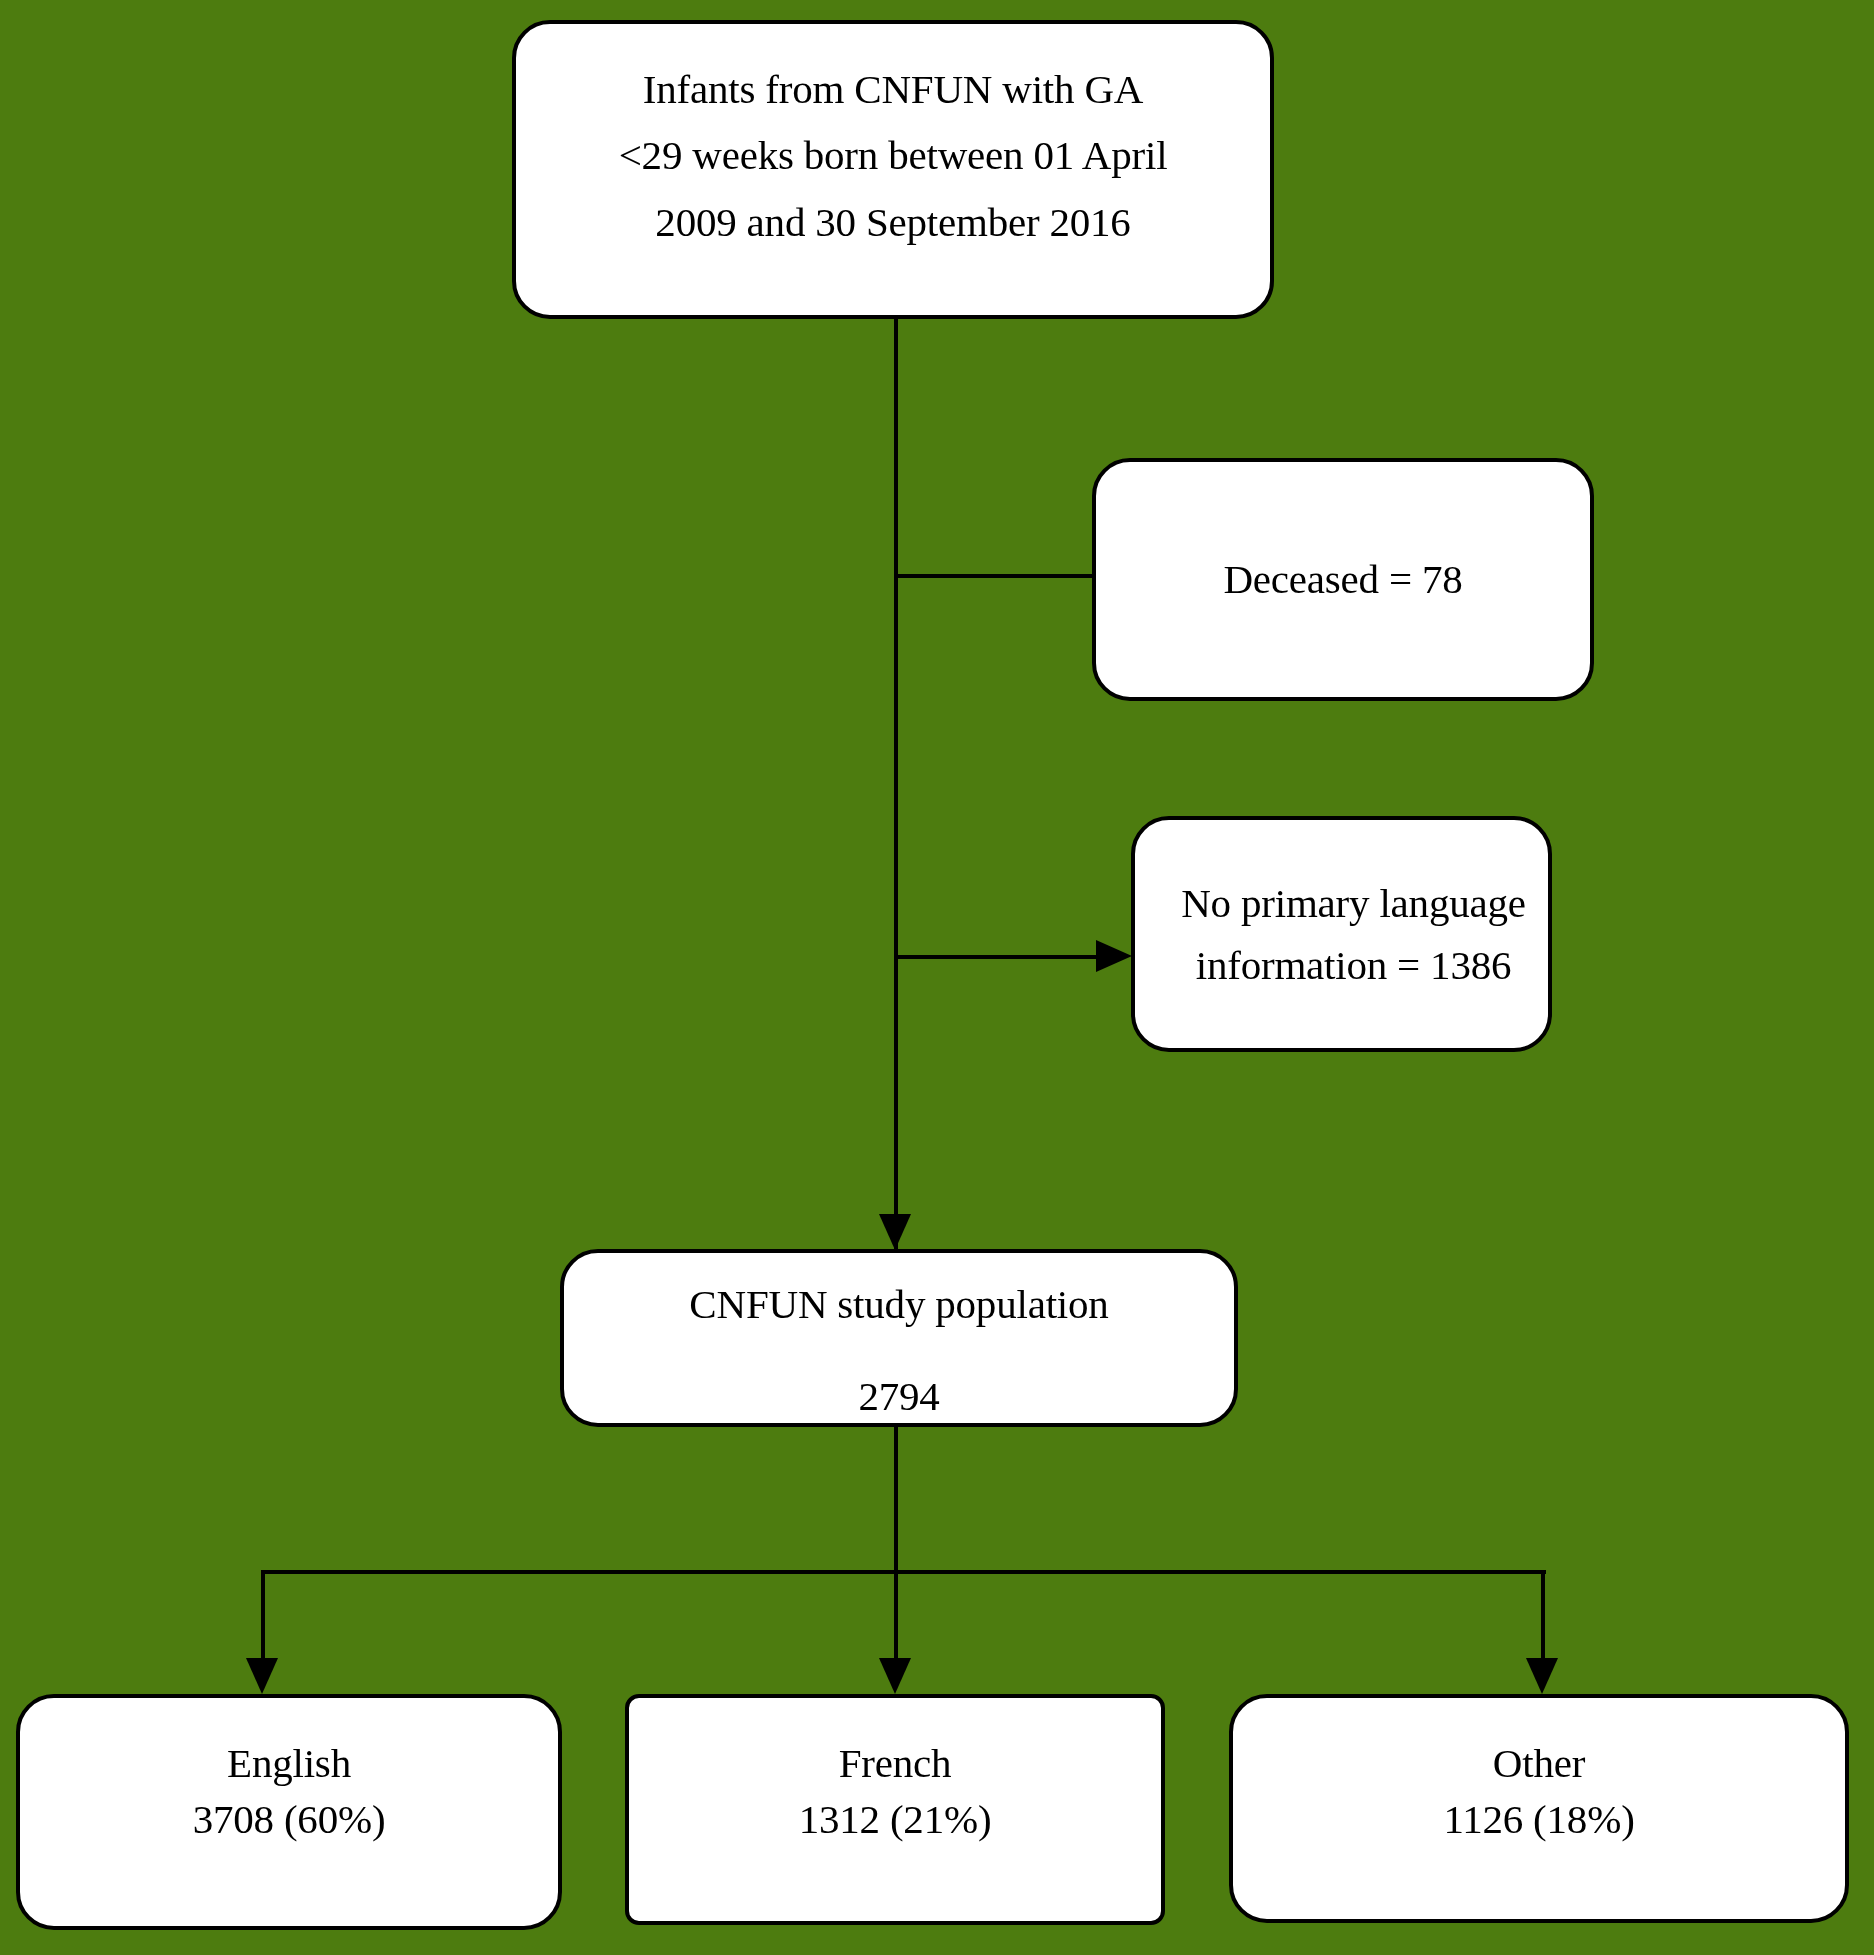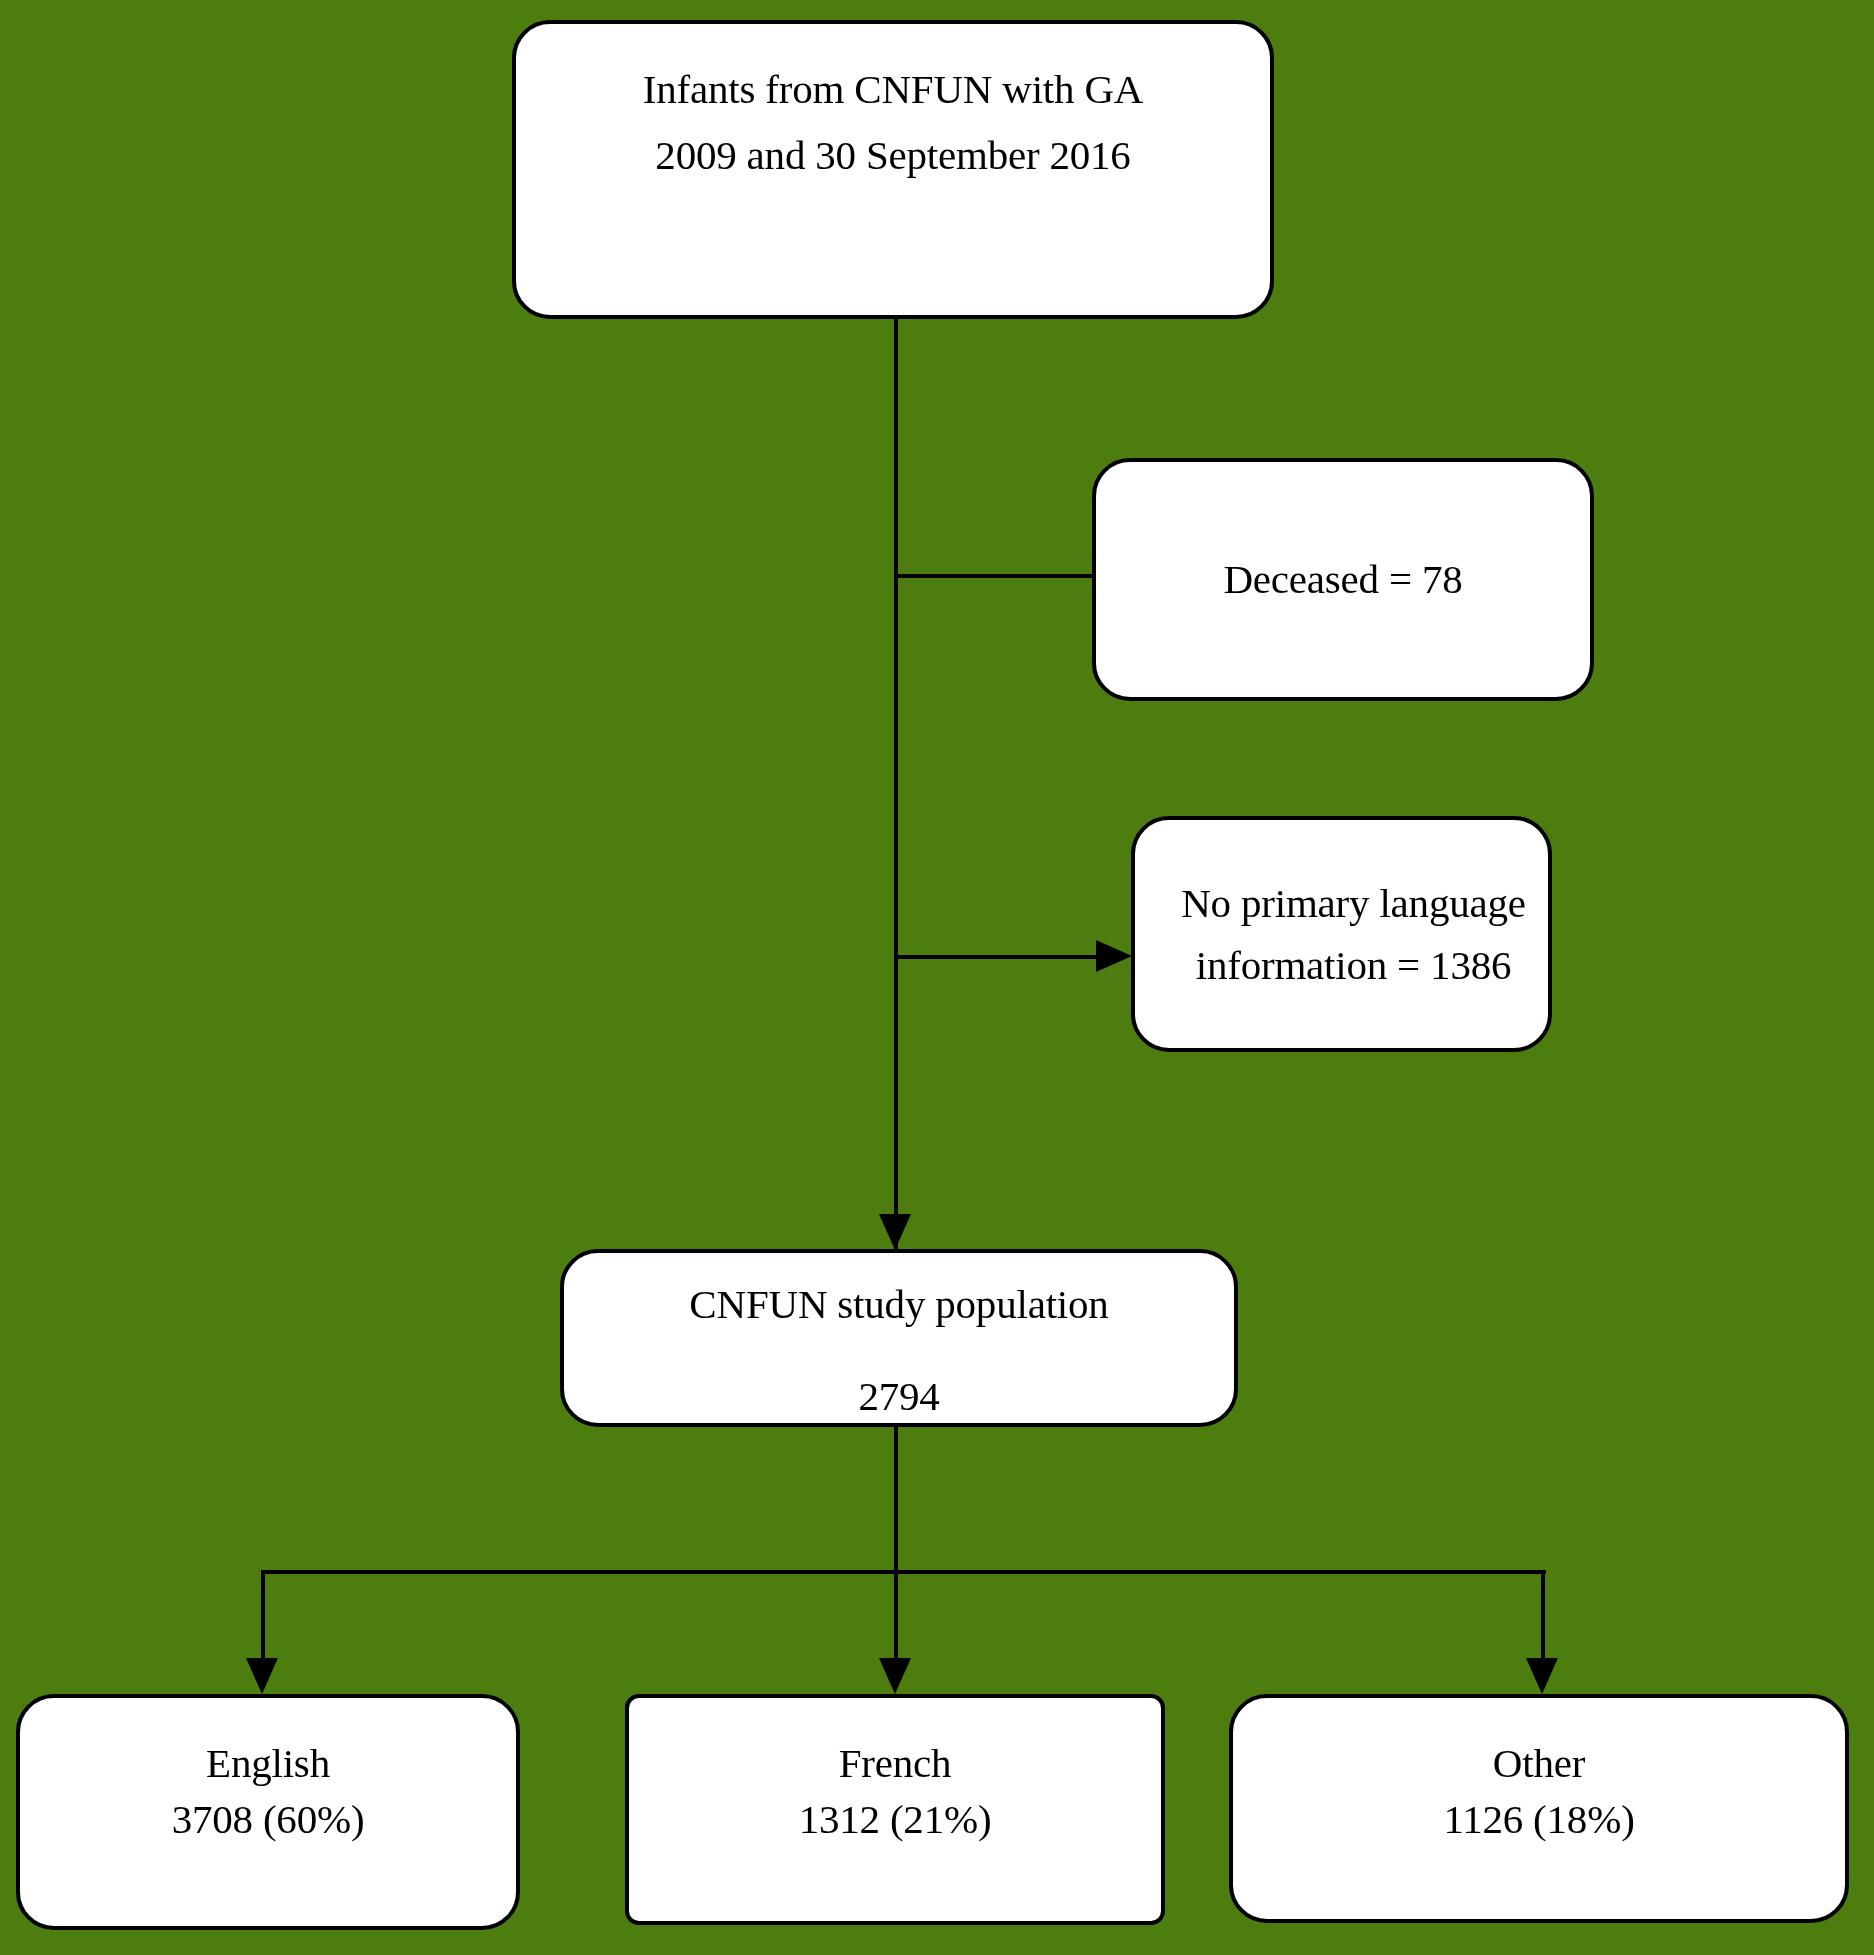--- a/index.html
+++ b/index.html
@@ -55,21 +55,21 @@
   #node-nolang .line { line-height: 1.52; }
 
   #node-population {
     left: 560px; top: 1249px; width: 678px; height: 178px;
     justify-content: space-between;
     padding-top: 25px;
   }
   #node-population .line { line-height: 1.30; }
 
   #node-english {
-    left: 16px; top: 1694px; width: 504px; height: 236px;
+    left: 16px; top: 1694px; width: 546px; height: 236px;
     justify-content: flex-start;
     padding-top: 38px;
   }
   #node-french {
     left: 625px; top: 1694px; width: 540px; height: 231px;
     justify-content: flex-start;
     padding-top: 38px;
     border-radius: 14px;
   }
   #node-other {
@@ -106,20 +106,21 @@
     border-left: 36px solid #000000;
   }
 </style>
 </head>
 <body>
 
 <div id="canvas">
 
   <div class="node" id="node-source">
     <span class="line">Infants from CNFUN with GA</span>
+    <span class="line">&lt;29 weeks born between 01 April</span>
     <span class="line">2009 and 30 September 2016</span>
   </div>
 
   <div class="vline" style="left:894px; top:319px; height:931px;"></div>
 
   <div class="hline" style="left:894px; top:574px; width:204px;"></div>
   <div class="arrow-right" style="left:1096px; top:559px;"></div>
 
   <div class="node" id="node-deceased">
     <span class="line">Deceased = 78</span>

